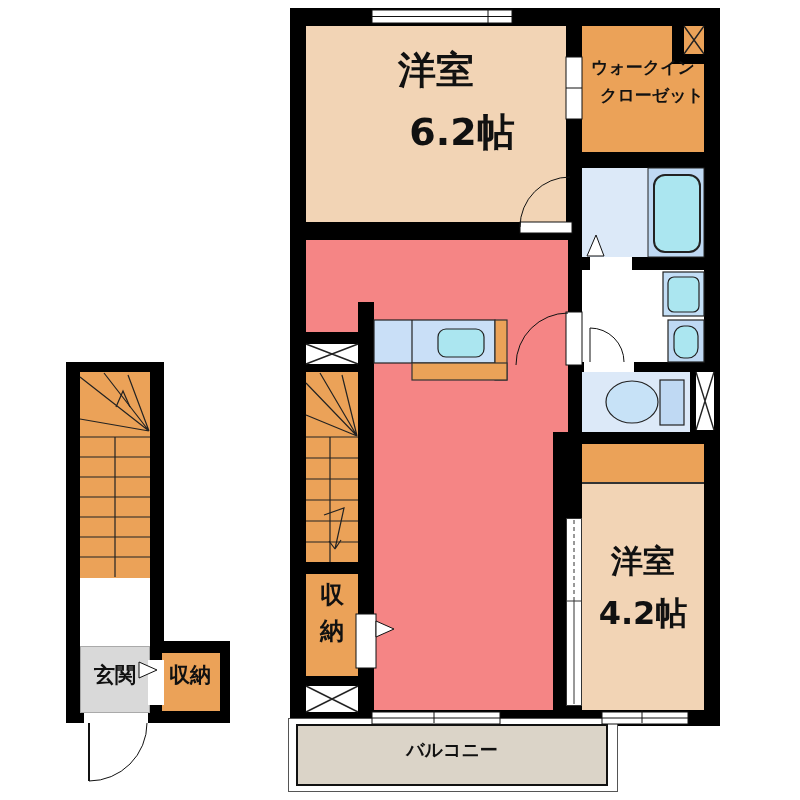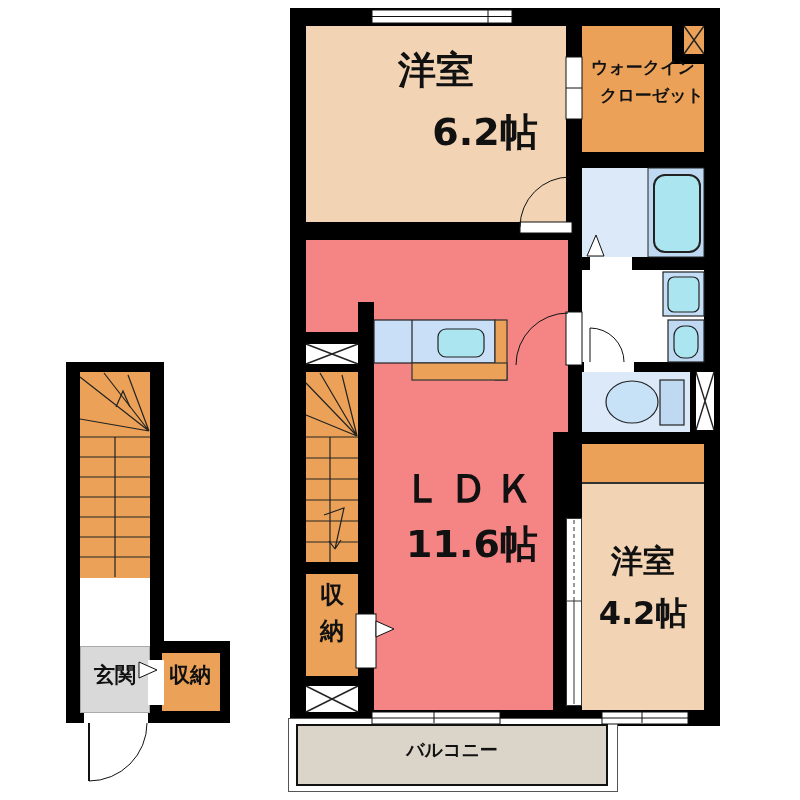--- a/index.html
+++ b/index.html
@@ -157,27 +157,25 @@
 
     <g stroke="#222" stroke-width="1.4">
       <path d="M684,26 L704,54 M704,26 L684,54"></path>
       <path d="M696,372 L714,430 M714,372 L696,430"></path>
       <path d="M306,344 L358,364 M358,344 L306,364"></path>
       <path d="M306,686 L358,712 M358,686 L306,712"></path>
     </g>
   </svg>
 
   <div class="lbl" style="left:306px;top:50px;width:260px;font-size:38px;">洋室</div>
-  <div class="lbl" style="left:306px;top:112px;width:312px;font-size:38px;padding-left:23px;">6.2帖</div>
+  <div class="lbl" style="left:306px;top:112px;width:312px;font-size:38px;">6.2帖</div>
 
   <div class="lbl" style="left:582px;top:58px;width:122px;font-size:17px;">ウォークイン</div>
   <div class="lbl" style="left:582px;top:86px;width:122px;font-size:17px;text-align:right;">クローゼット</div>
 
-  <div class="lbl" style="left:340px;top:466px;width:264px;font-size:40px;letter-spacing:6px;">ＬＤＫ</div>
-  <div class="lbl" style="left:340px;top:524px;width:264px;font-size:38px;">11.6帖</div>
 
   <div class="lbl" style="left:582px;top:544px;width:122px;font-size:32px;">洋室</div>
   <div class="lbl" style="left:582px;top:596px;width:122px;font-size:32px;">4.2帖</div>
 
   <div class="lbl" style="left:306px;top:582px;width:52px;font-size:24px;">収</div>
   <div class="lbl" style="left:306px;top:618px;width:52px;font-size:24px;">納</div>
 
   <div class="lbl" style="left:296px;top:740px;width:312px;font-size:18px;">バルコニー</div>
   <div class="lbl" style="left:80px;top:664px;width:70px;font-size:21px;">玄関</div>
   <div class="lbl" style="left:150px;top:664px;width:80px;font-size:21px;font-family:Liberation Serif, serif;">収納</div>

